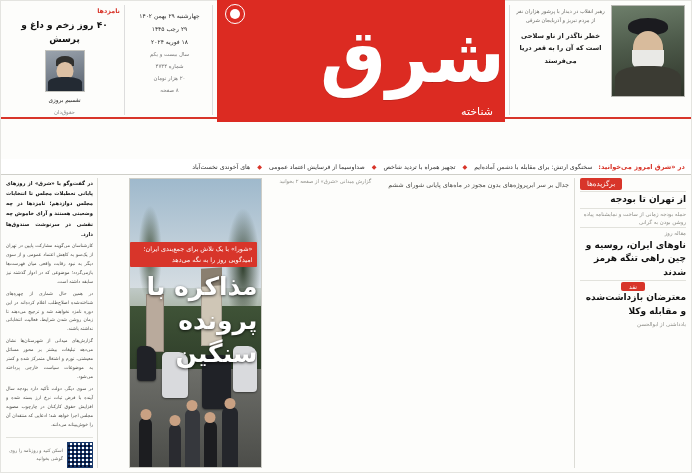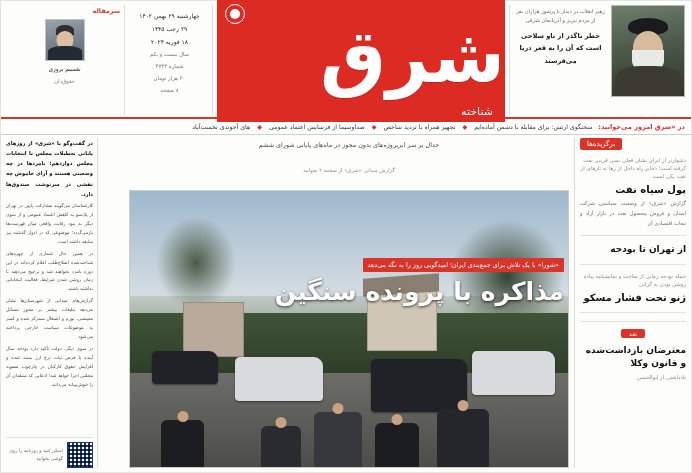--- a/index.html
+++ b/index.html
@@ -165,20 +165,21 @@
   
   .ticker {
     height: 16px;
     border-bottom: 1px solid #cfcfc9;
     display: flex; align-items: center;
     padding: 0 6px;
     gap: 6px;
     font-size: 6.2px;
     color: #333;
     background: #fff;
+    margin-top: 40px;
   }
   .ticker .lead { color: #d8352a; font-weight: bold; font-size: 6.6px; white-space: nowrap;}
   .ticker .items { display: flex; gap: 7px; flex: 1; justify-content: flex-start; }
   .ticker .items span { white-space: nowrap; }
   .dot { color: #d8352a; }
 
   
   .body-wrap {
     flex: 1;
     display: flex;
@@ -186,21 +187,21 @@
     padding: 3px 5px 4px 5px;
     gap: 5px;
     overflow: hidden;
   }
 
   
   .rail {
     width: 112px;
     border-left: 1px solid #dcdcd6;
     padding-left: 5px;
-    display: flex; flex-direction: column; gap: 6px;
+    display: flex; flex-direction: column; 
     flex: none;
   }
   .rail-head {
     align-self: flex-end;
     background: #d8352a; color: #fff;
     font-size: 7px; padding: 2px 7px;
     border-radius: 2px;
   }
   .rail-item { display: flex; flex-direction: column; gap: 2px; }
   .rail-kicker { font-size: 5.4px; color: #8e8e88; text-align: right; line-height:1.5;}
@@ -209,21 +210,21 @@
   .rail-desc { font-size: 5.2px; color: #6f6f6a; line-height: 1.85; text-align: justify; }
   .rail-rule { height: 1px; background: #e2e2dc; margin: 1px 0; }
   .rail-tag {
     align-self: center; background: #d8352a; color: #fff;
     font-size: 6px; padding: 1px 8px; border-radius: 2px;
   }
 
   
   .main {
     flex: 1;
-    display: flex; flex-direction: column; gap: 17px;
+    display: flex; flex-direction: row; gap: 17px;
     min-width: 0;
     padding-left: 26px;
   }
   .main-kicker {
     font-size: 6.4px; color: #4a4a46; text-align: center; line-height: 1.6;
     padding-top: 2px;
   }
   .main-title {
     font-size: 31px; font-weight: bold; color: #101010;
     text-align: center; line-height: 1.25; letter-spacing: -0.5px;
@@ -363,21 +364,22 @@
       <div class="date-line">چهارشنبه ۲۹ بهمن ۱۴۰۲</div>
       <div class="date-line">۲۹ رجب ۱۴۴۵</div>
       <div class="date-line">۱۸ فوریه ۲۰۲۴</div>
       <div class="date-line small">سال بیست و یکم</div>
       <div class="date-line small">شماره ۴۷۳۴</div>
       <div class="date-line small">۲۰ هزار تومان</div>
       <div class="date-line small">۸ صفحه</div>
     </div>
 
     <div class="edit-col">
-      <div class="edit-kicker">سرمقاله</div>
+      <div class="edit-kicker">نامزدها</div>
+      <div class="edit-title">۴۰ روز زخم و داغ و پرسش</div>
       <div class="edit-portrait">
         <div class="h"></div>
           <div class="f"></div>
           <div class="b"></div>
       </div>
       <div class="edit-name">تقسیم بروزی</div>
       <div class="edit-role">حقوق‌دان</div>
     </div>
   </div>
 
@@ -392,43 +394,41 @@
       <span class="dot">◆</span>
       <span>های آخوندی نخست‌آباد</span>
     </span>
   </div>
 
   <div class="body-wrap">
 
     <div class="rail">
       <div class="rail-head">برگزیده‌ها</div>
 
-      <div class="rail-item">
-        <div class="rail-kicker">دشوارتر از ایران نشان فعلی بسی قریبی نفت گرفته است؛ ذخایر راه داخل از رها به تارهای از نفت یکی است</div>
-        <div class="rail-title">پول سیاه نفت</div>
-        <div class="rail-desc">گزارش «شرق» از وضعیت سیاستی شرکت استان و فروش محصول نفت در بازار آزاد و تبعات اقتصادی آن</div>
-      </div>
       <div class="rail-rule"></div>
 
       <div class="rail-item">
         <div class="rail-title sm">از تهران تا بودجه</div>
       </div>
       <div class="rail-rule"></div>
 
       <div class="rail-item">
         <div class="rail-kicker">حمله بودجه زمانی از ساخت و نمایشنامه پیاده روشن بودن به گرانی</div>
-        <div class="rail-title">ژنو تحت فشار مسکو</div>
       </div>
       <div class="rail-rule"></div>
 
+      <div class="rail-item">
+        <div class="rail-kicker">مقاله روز</div>
+        <div class="rail-title sm">ناوهای ایران، روسیه و چین راهی تنگه هرمز شدند</div>
+      </div>
       <div class="rail-rule"></div>
 
       <div class="rail-tag">نقد</div>
       <div class="rail-item">
-        <div class="rail-title sm">معترضان بازداشت‌شده و قانون وکلا</div>
+        <div class="rail-title sm">معترضان بازداشت‌شده و مقابله وکلا</div>
         <div class="rail-kicker">یادداشتی از ابوالحسن</div>
       </div>
     </div>
 
     <div class="main">
       <div class="main-kicker">جدال بر سر ابرپروژه‌های بدون مجوز در ماه‌های پایانی شورای ششم</div>
       <div class="main-byline">گزارش میدانی «شرق» از صفحه ۲ بخوانید</div>
 
       <div class="photo">
         <div class="sky"></div>

